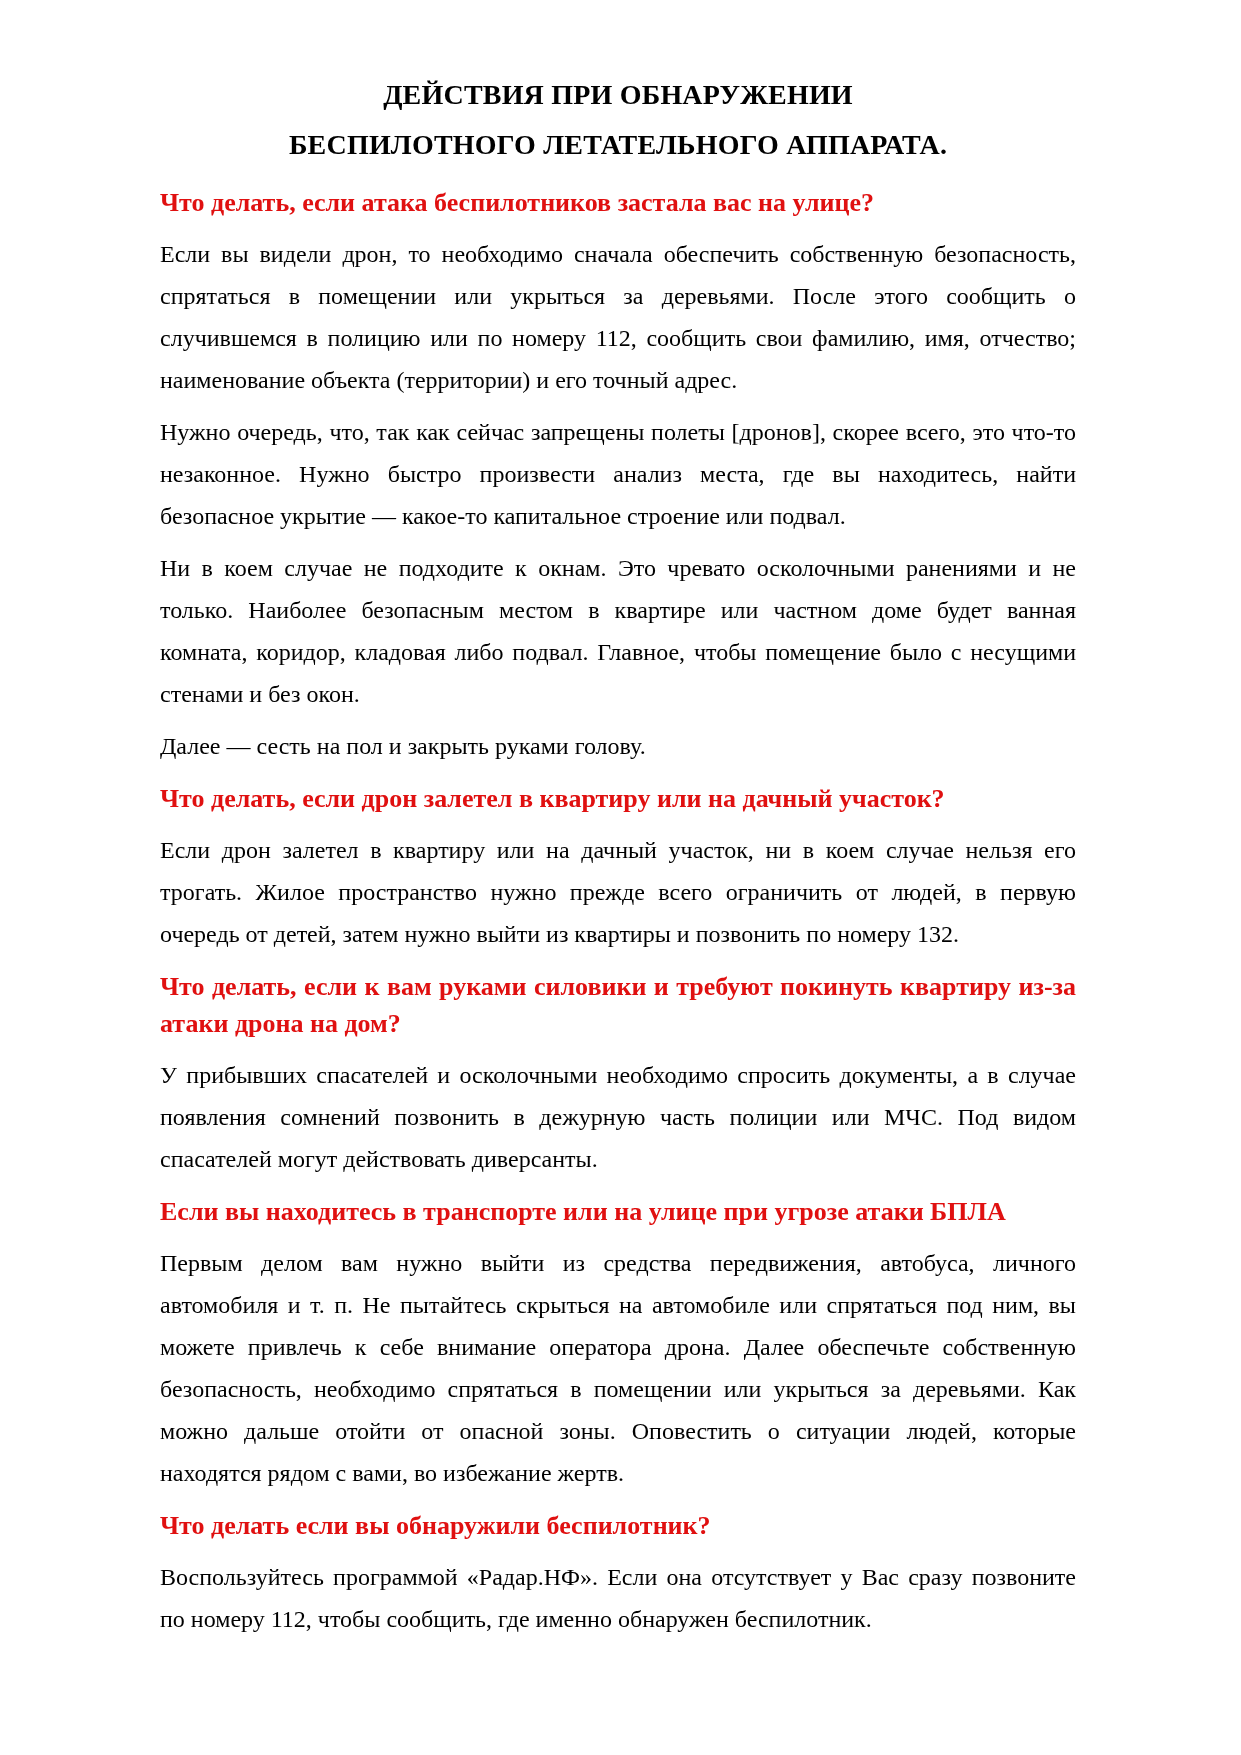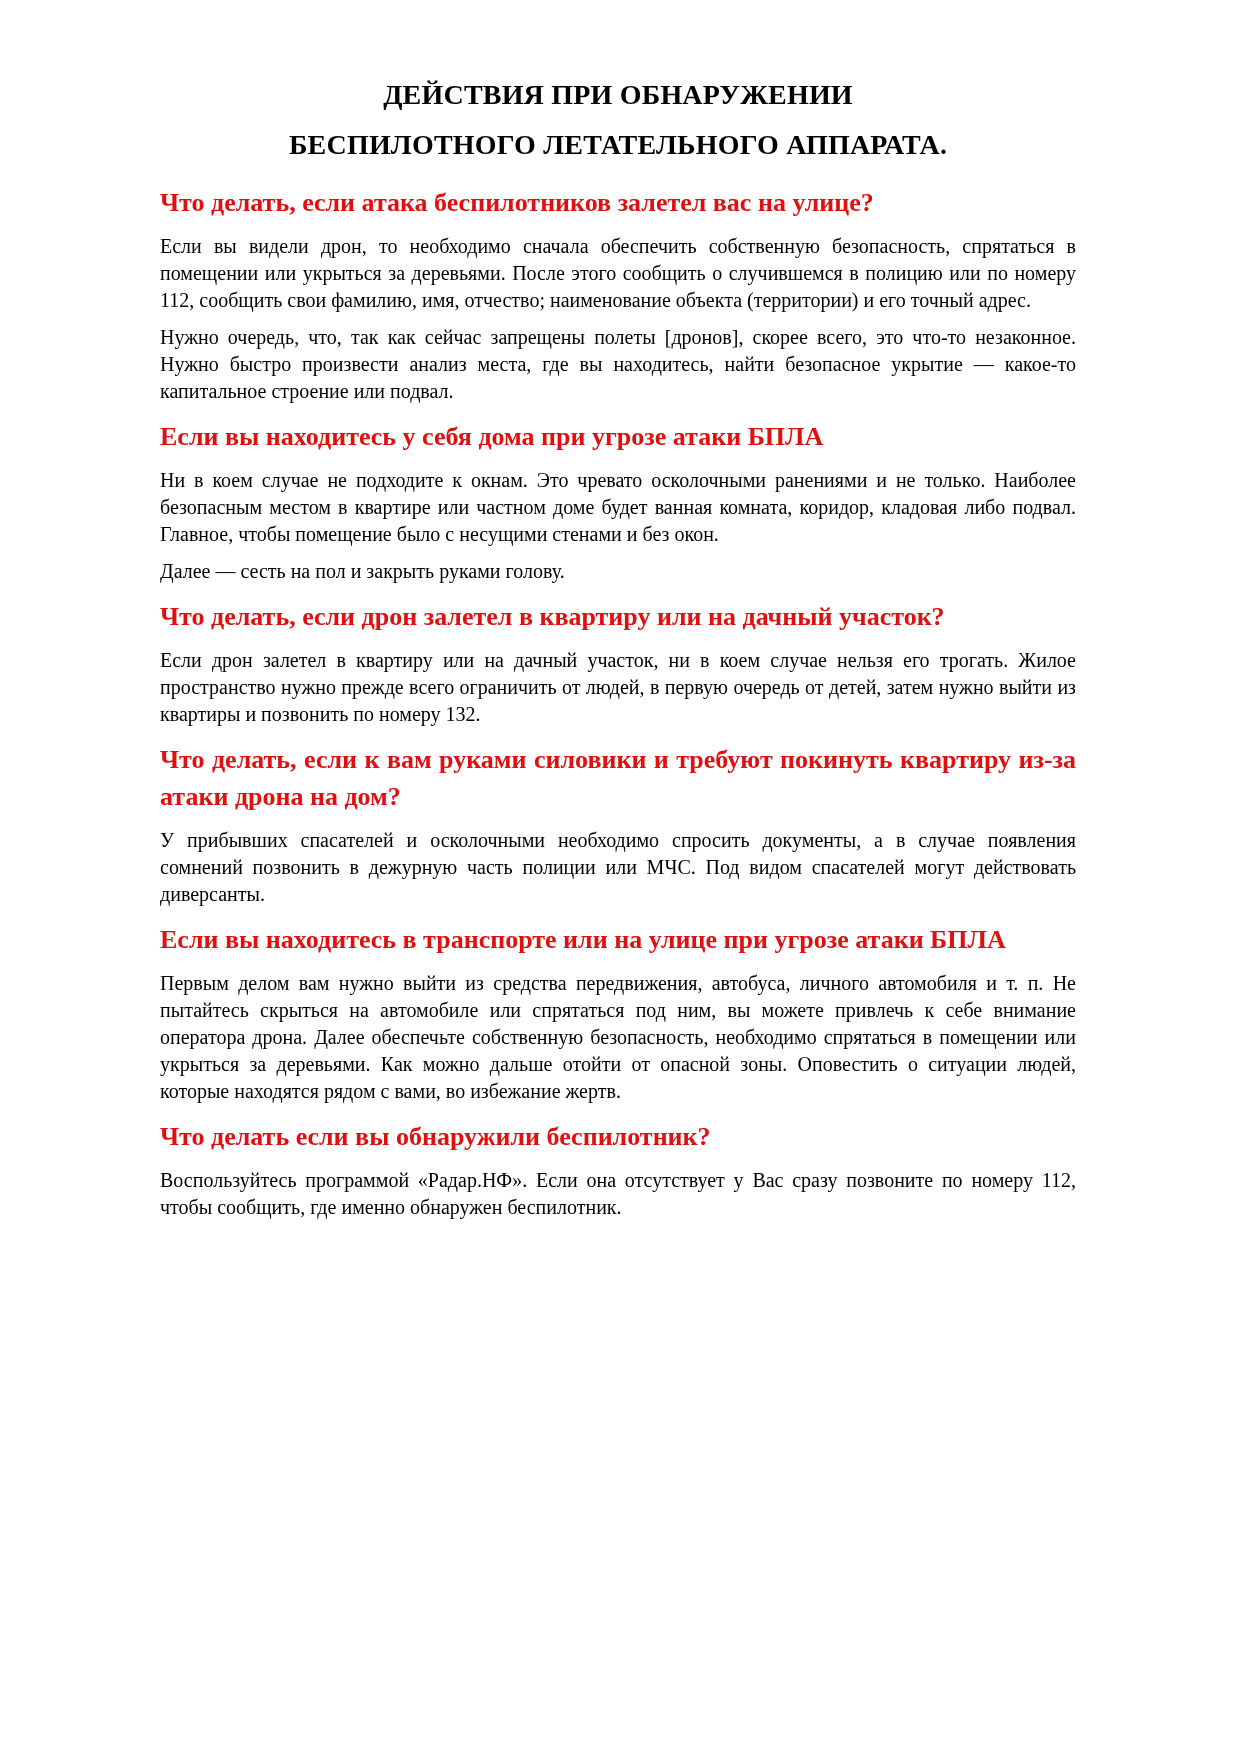--- a/index.html
+++ b/index.html
@@ -35,43 +35,42 @@
   }
   .section-heading {
     color: var(--accent-red);
     font-weight: bold;
     font-size: 26px;
     line-height: 37px;
     text-align: justify;
     margin: 13px 0 12px 0;
   }
   .body-paragraph {
-    font-size: 20px;
-    line-height: 27px;
+    font-size: 24px;
+    line-height: 42px;
     text-align: justify;
     text-justify: inter-word;
     margin: 10px 0;
     color: var(--text-color);
   }
 </style>
 </head>
 <body>
 
 <div class="page">
 
   <div class="title-block">
     <div class="title-line">ДЕЙСТВИЯ ПРИ ОБНАРУЖЕНИИ</div>
     <div class="title-line">БЕСПИЛОТНОГО ЛЕТАТЕЛЬНОГО АППАРАТА.</div>
   </div>
 
-  <div class="section-heading">Что делать, если атака беспилотников залетел вас на улице?</div>
+  <div class="section-heading">Что делать, если атака беспилотников застала вас на улице?</div>
   <div class="body-paragraph">Если вы видели дрон, то необходимо сначала обеспечить собственную безопасность, спрятаться в помещении или укрыться за деревьями. После этого сообщить о случившемся в полицию или по номеру 112, сообщить свои фамилию, имя, отчество; наименование объекта (территории) и его точный адрес.</div>
   <div class="body-paragraph">Нужно очередь, что, так как сейчас запрещены полеты [дронов], скорее всего, это что-то незаконное. Нужно быстро произвести анализ места, где вы находитесь, найти безопасное укрытие — какое-то капитальное строение или подвал.</div>
 
-  <div class="section-heading">Если вы находитесь у себя дома при угрозе атаки БПЛА</div>
   <div class="body-paragraph">Ни в коем случае не подходите к окнам. Это чревато осколочными ранениями и не только. Наиболее безопасным местом в квартире или частном доме будет ванная комната, коридор, кладовая либо подвал. Главное, чтобы помещение было с несущими стенами и без окон.</div>
   <div class="body-paragraph">Далее — сесть на пол и закрыть руками голову.</div>
 
   <div class="section-heading">Что делать, если дрон залетел в квартиру или на дачный участок?</div>
   <div class="body-paragraph">Если дрон залетел в квартиру или на дачный участок, ни в коем случае нельзя его трогать. Жилое пространство нужно прежде всего ограничить от людей, в первую очередь от детей, затем нужно выйти из квартиры и позвонить по номеру 132.</div>
 
   <div class="section-heading">Что делать, если к вам руками силовики и требуют покинуть квартиру из-за атаки дрона на дом?</div>
   <div class="body-paragraph">У прибывших спасателей и осколочными необходимо спросить документы, а в случае появления сомнений позвонить в дежурную часть полиции или МЧС. Под видом спасателей могут действовать диверсанты.</div>
 
   <div class="section-heading">Если вы находитесь в транспорте или на улице при угрозе атаки БПЛА</div>

